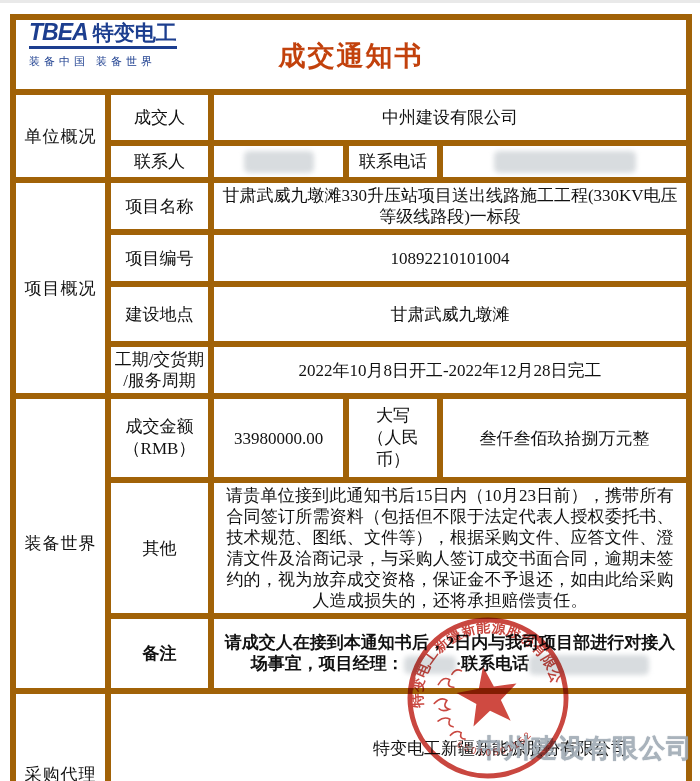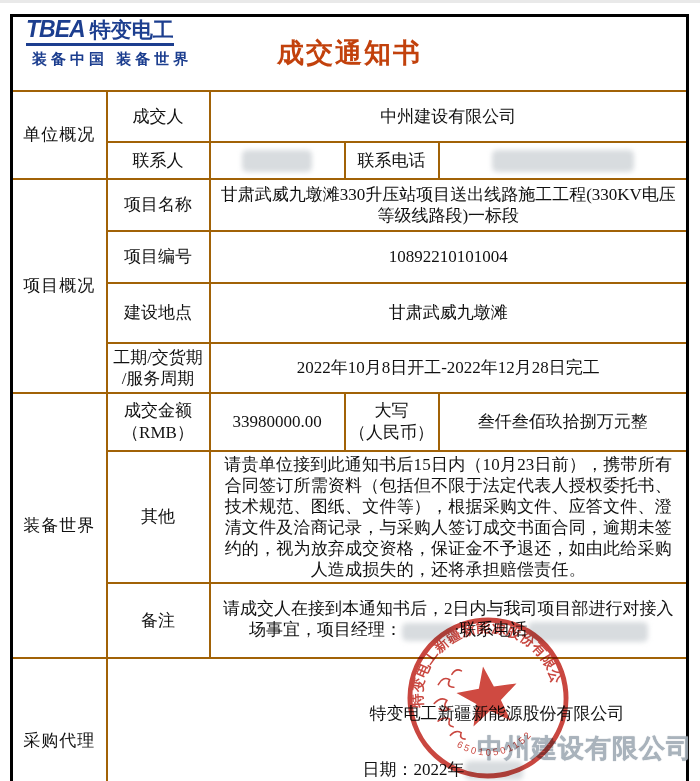--- a/index.html
+++ b/index.html
@@ -3,42 +3,42 @@
 <meta charset="utf-8">
 <style>
   html,body{margin:0;padding:0;background:#fff;}
   .page{position:relative;width:700px;height:781px;background:#ffffff;overflow:hidden;
         font-family:"Liberation Serif","DejaVu Serif",serif;color:#111;}
   .page::before{content:"";position:absolute;left:0;top:0;width:100%;height:3px;background:#e9e9e9;}
 
   
   table.doc{position:absolute;left:10px;top:14px;width:676px;height:753px;
             border-collapse:collapse;table-layout:fixed;}
-  table.doc td{border:2px solid #a16207;padding:2px 6px;text-align:center;vertical-align:middle;
+  table.doc td{border:6px solid #a16207;padding:2px 6px;text-align:center;vertical-align:middle;
                font-size:17px;line-height:21px;overflow:hidden;}
   table.doc{border:3px solid #000;}
 
   tr.r-head{height:75px;}
   tr.r1{height:51px;} tr.r2{height:37px;}
   tr.r3{height:52px;} tr.r4{height:52px;} tr.r5{height:60px;} tr.r6{height:50px;}
-  tr.r7{height:55px;} tr.r8{height:119px;} tr.r9{height:75px;} tr.r10{height:166px;}
+  tr.r7{height:55px;} tr.r8{height:119px;} tr.r9{height:75px;font-weight:bold;} tr.r10{height:166px;}
 
   td.head-cell{position:relative;padding:0;}
   td.section-cell{font-size:17px;letter-spacing:1px;}
   td.other-cell{font-size:16px;line-height:19.5px;text-align:left;padding:2px 8px;letter-spacing:.2px;}
   td.remark-cell{font-size:17px;line-height:24px;text-align:left;padding:4px 8px;}
   td.name-cell{line-height:22px;}
   td.agent-cell{position:relative;padding:0;}
 
   
   .logo{position:absolute;left:13px;top:2px;color:#1c3e8f;font-family:"Liberation Sans","DejaVu Sans",sans-serif;text-align:left;}
   .logo-line1{display:inline-block;border-bottom:3px solid #1c3e8f;padding-bottom:1px;white-space:nowrap;}
   .logo-tbea{font-size:23px;font-weight:800;font-style:italic;letter-spacing:-1px;}
   .logo-brand{font-size:21px;font-weight:800;margin-left:5px;}
-  .logo-slogan{font-size:15px;font-weight:700;letter-spacing:4px;margin-top:2px;margin-left:6px;}
+  .logo-slogan{font-size:11px;font-weight:400;letter-spacing:4px;margin-top:2px;margin-left:0;}
 
   
   .doc-title{position:absolute;left:0;right:0;top:26px;text-align:center;
              font-family:"Liberation Sans","DejaVu Sans",sans-serif;
              font-size:27px;font-weight:700;letter-spacing:2px;color:#c2410c;}
 
   
   .redact{display:inline-block;background:#d8dcdf;border-radius:5px;filter:blur(2.5px);vertical-align:middle;}
 
   

